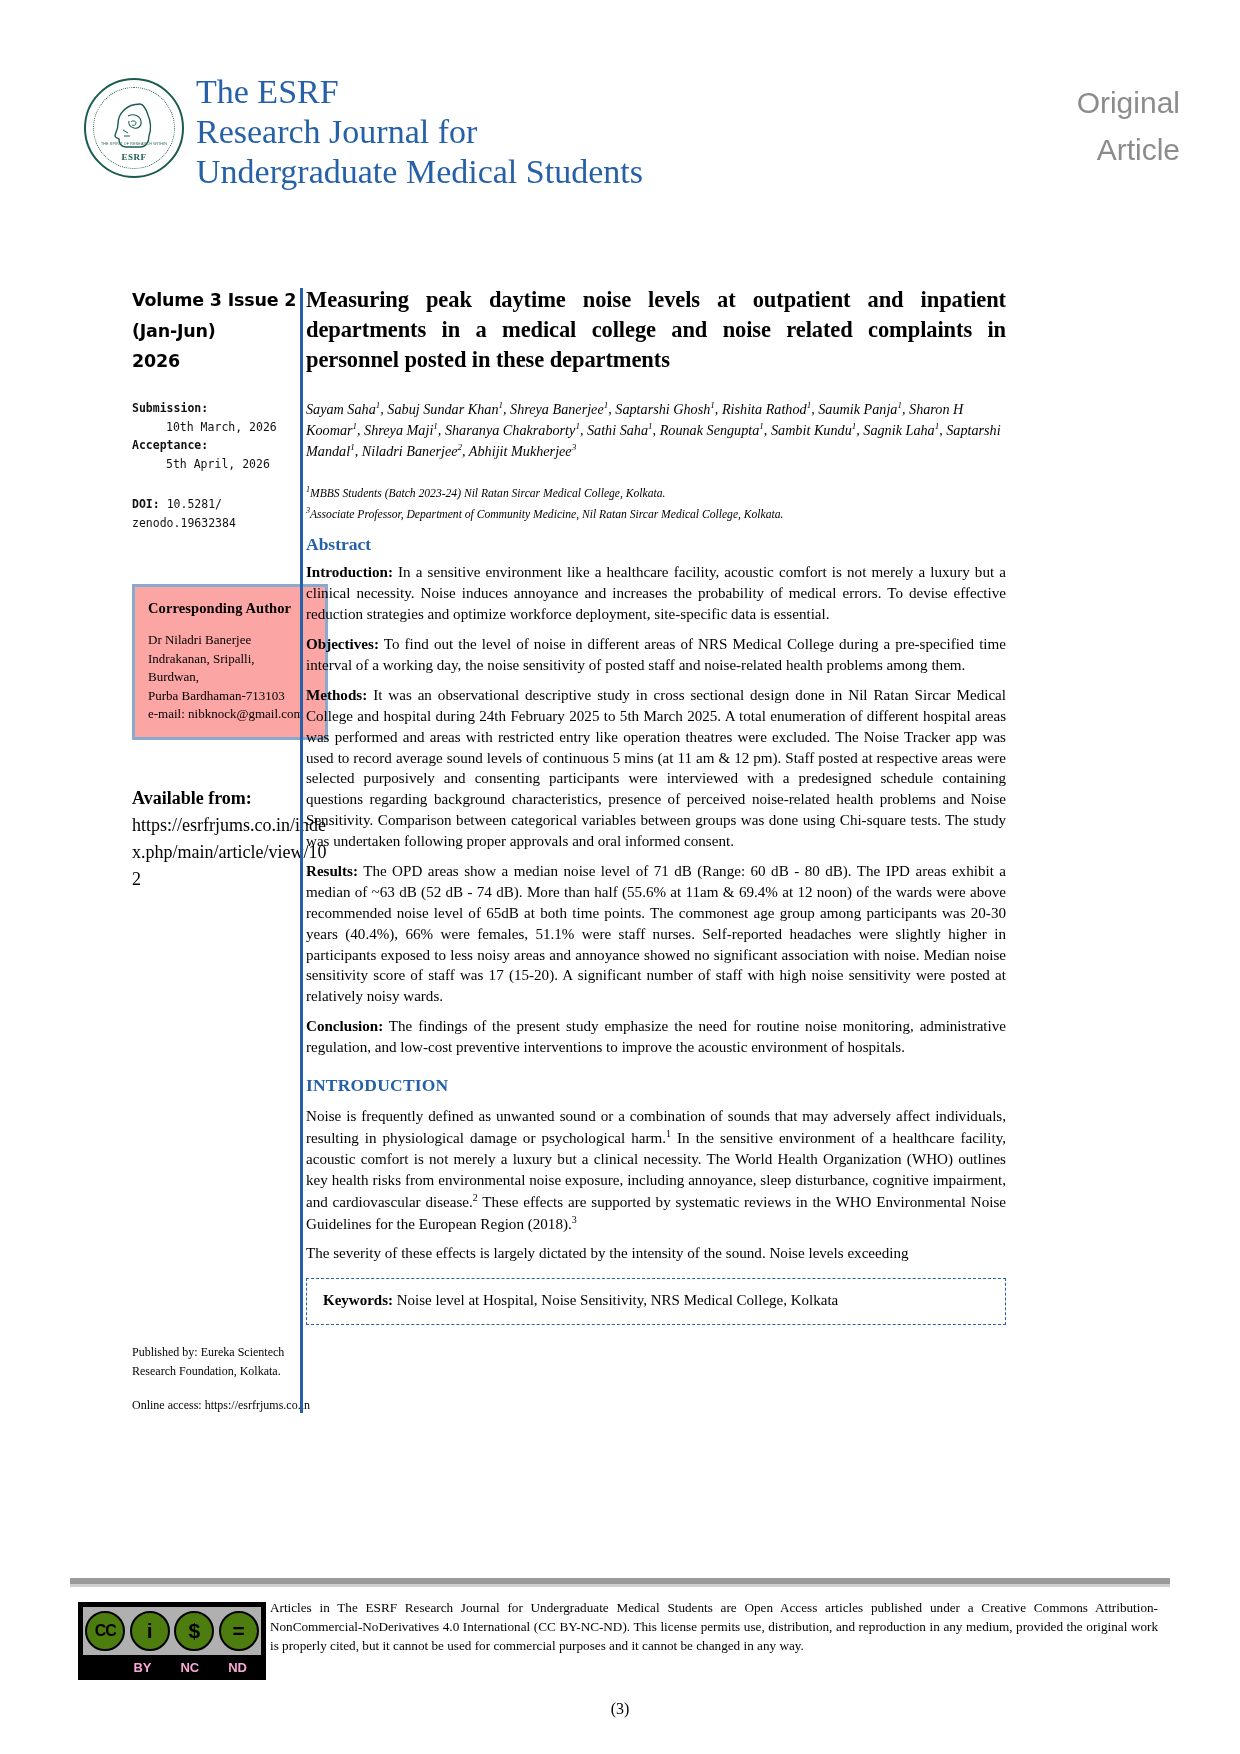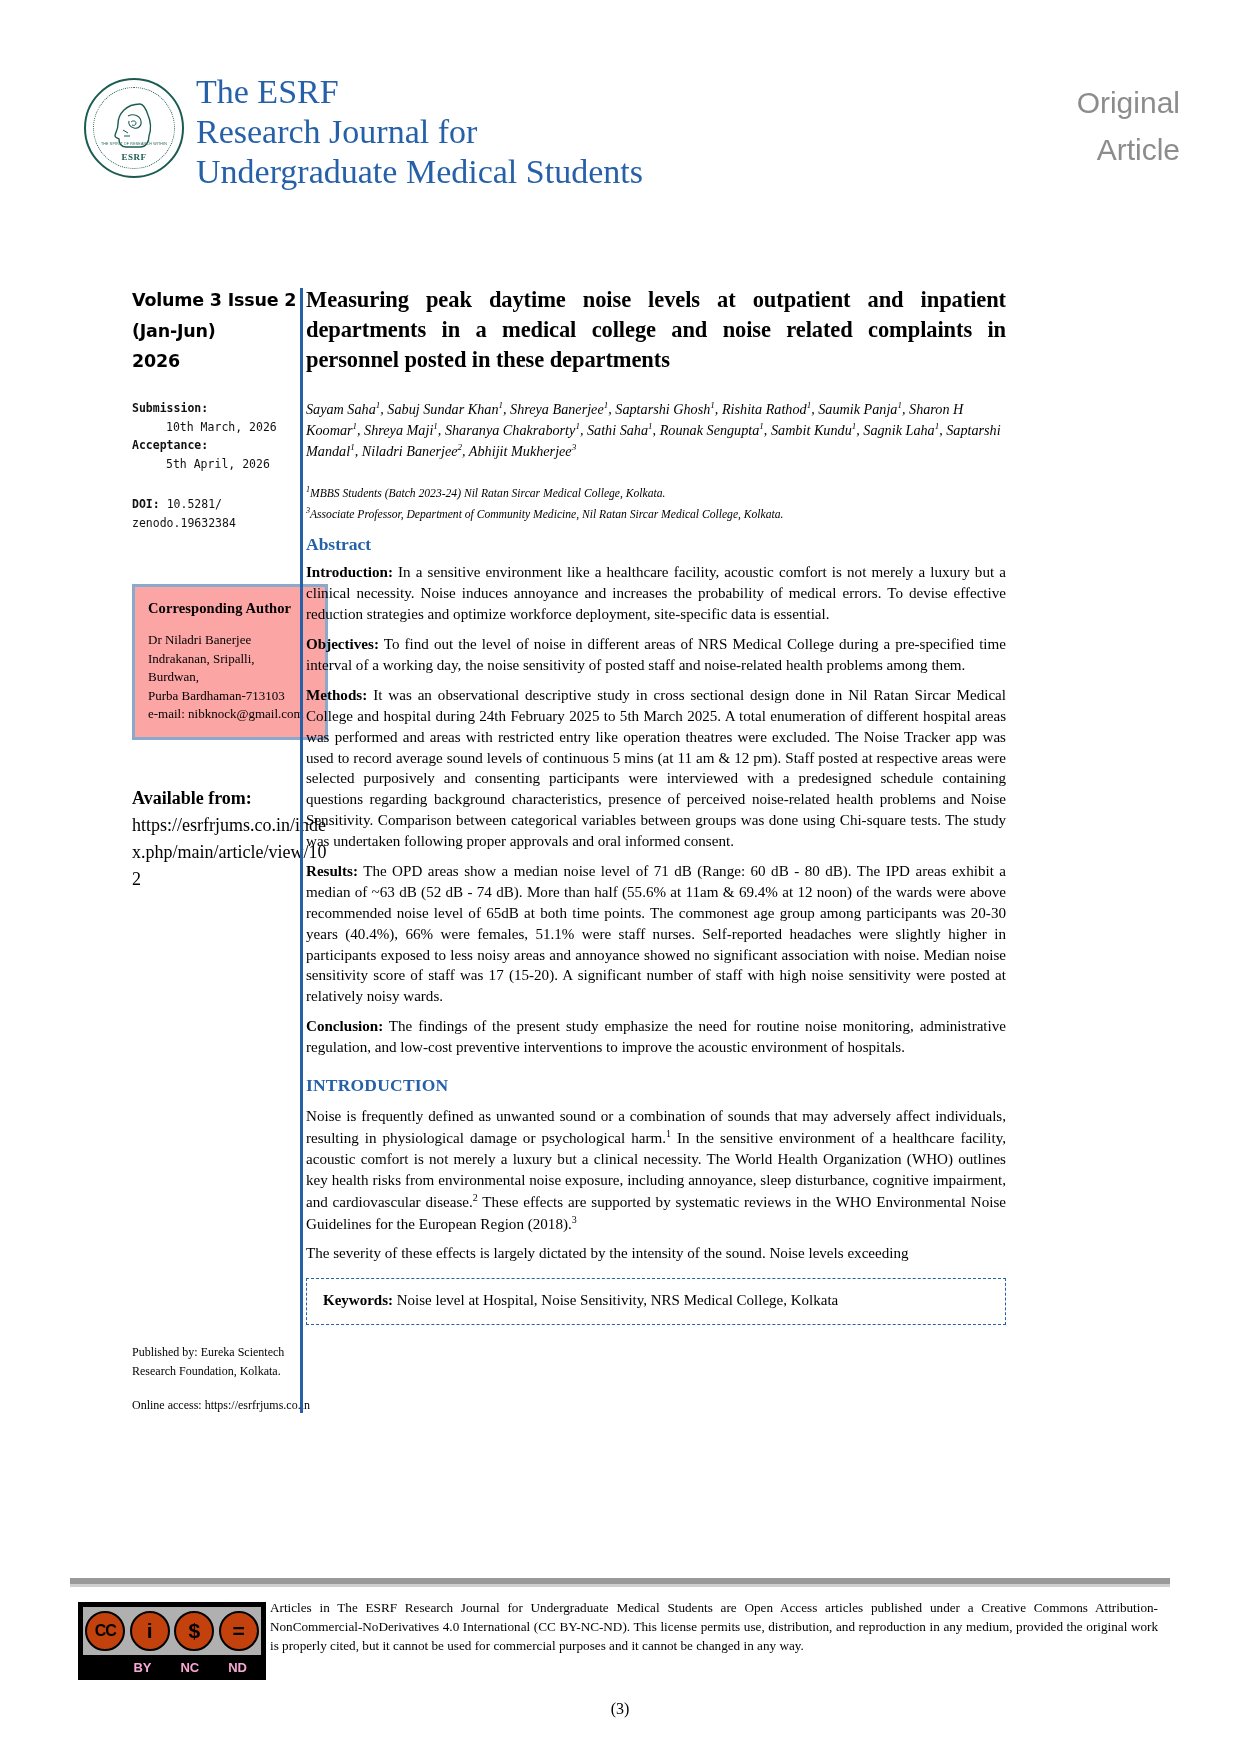--- a/index.html
+++ b/index.html
@@ -269,21 +269,21 @@
     left: 5px; top: 5px;
     width: 178px; height: 48px;
     background: #b0b0b0;
     display: flex;
     align-items: center;
     justify-content: space-around;
   }
   .cc-circ {
     width: 40px; height: 40px;
     border-radius: 50%;
-    background: #c2410c;
+    background: #4d7c0f;
     color: #000;
     display: flex;
     align-items: center;
     justify-content: center;
     font-family: "Liberation Sans", sans-serif;
     font-weight: bold;
     font-size: 21px;
     border: 2.5px solid #000;
     box-sizing: border-box;
   }

